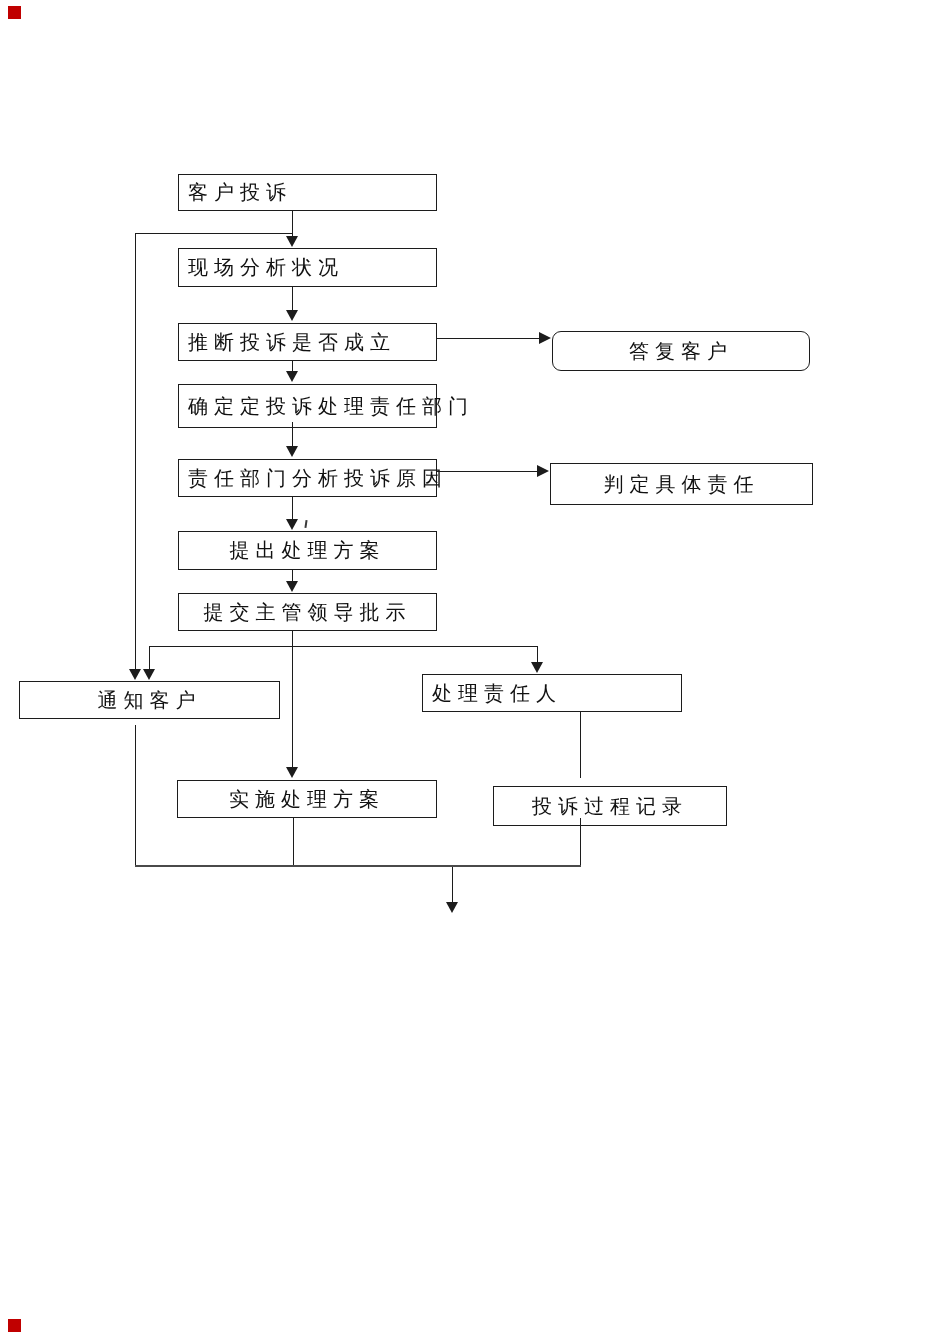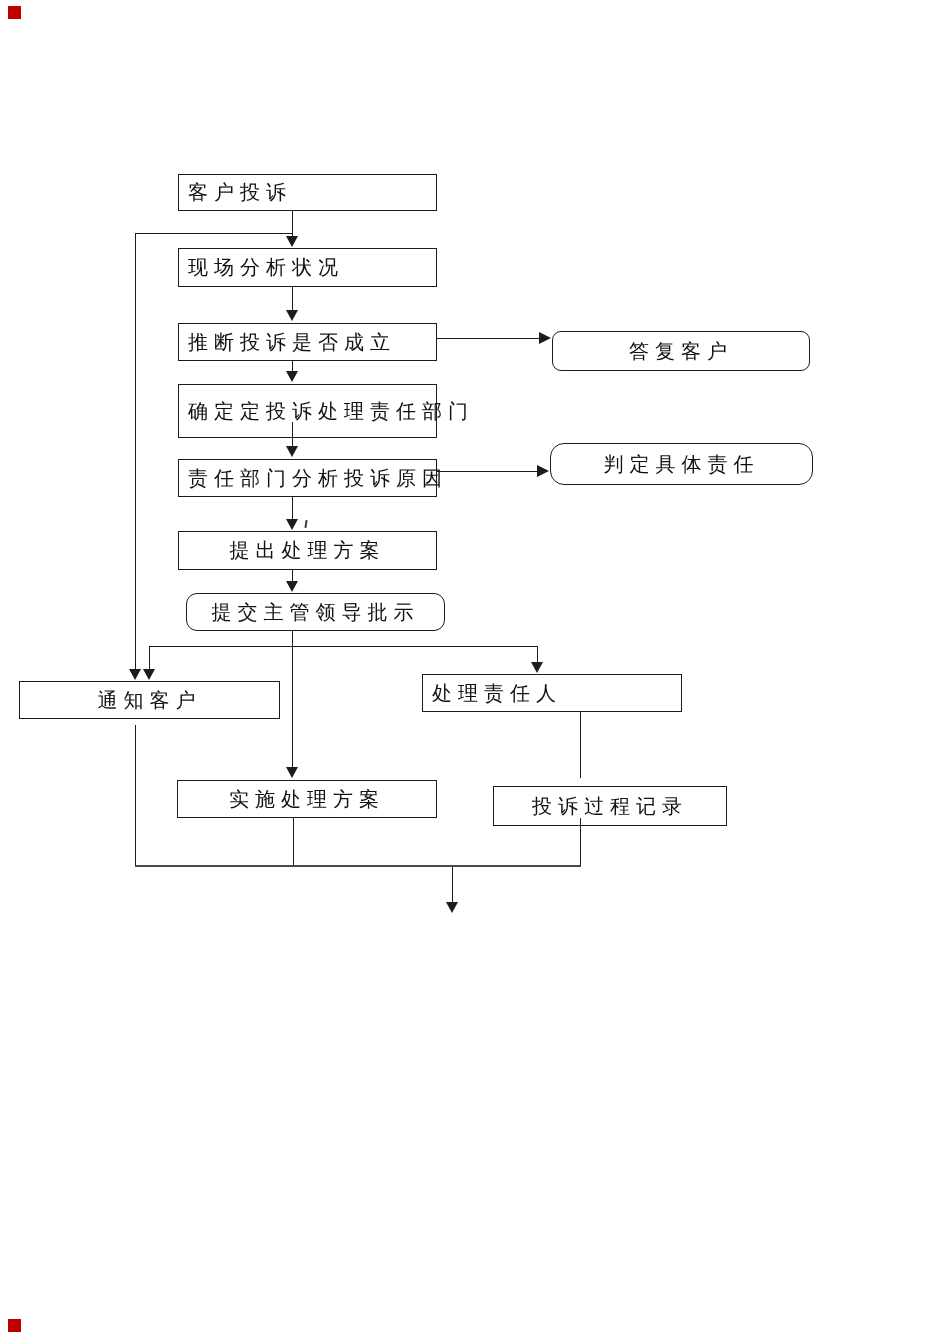--- a/index.html
+++ b/index.html
@@ -10,26 +10,26 @@
   
   .node { position: absolute; box-sizing: border-box; border: 1px solid #1c1c1c; background: #ffffff;
           display: flex; align-items: center; white-space: nowrap;
           font-size: 20px; letter-spacing: 6px; color: #111111; }
   .node.ta-left  { justify-content: flex-start; padding-left: 9px; }
   .node.ta-center{ justify-content: center; }
 
   #n-complaint { left:178px; top:174px; width:259px; height:37px; }
   #n-site      { left:178px; top:248px; width:259px; height:39px; }
   #n-judge     { left:178px; top:323px; width:259px; height:38px; }
-  #n-dept      { left:178px; top:384px; width:259px; height:54px; }
+  #n-dept      { left:178px; top:384px; width:259px; height:44px; }
   #n-cause     { left:178px; top:459px; width:259px; height:38px; }
   #n-propose   { left:178px; top:531px; width:259px; height:39px; }
-  #n-submit    { left:186px; top:593px; width:259px; height:38px;border-radius:11px; }
+  #n-submit    { left:178px; top:593px; width:259px; height:38px; }
   #n-reply     { left:552px; top:331px; width:258px; height:40px;border-radius:9px; }
-  #n-liability { left:550px; top:443px; width:263px; height:42px;border-radius:14px; }
+  #n-liability { left:550px; top:463px; width:263px; height:42px; }
   #n-notify    { left:19px;  top:681px; width:261px; height:38px; }
   #n-handler   { left:422px; top:674px; width:260px; height:38px; }
   #n-implement { left:177px; top:780px; width:260px; height:38px; }
   #n-record    { left:493px; top:778px; width:234px; height:40px;margin-top:8px; }
   #n-summary   { left:320px; top:916px; width:262px; height:39px; }
 
   
   .vl { position: absolute; width: 1px; background: #1c1c1c; }
   .hl { position: absolute; height: 1px; background: #1c1c1c; }
 

